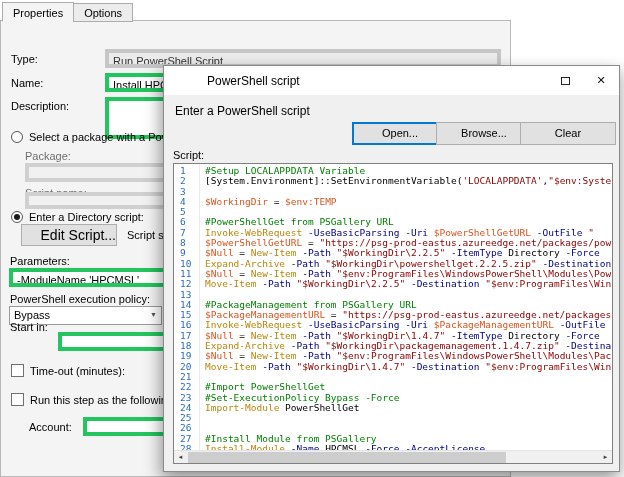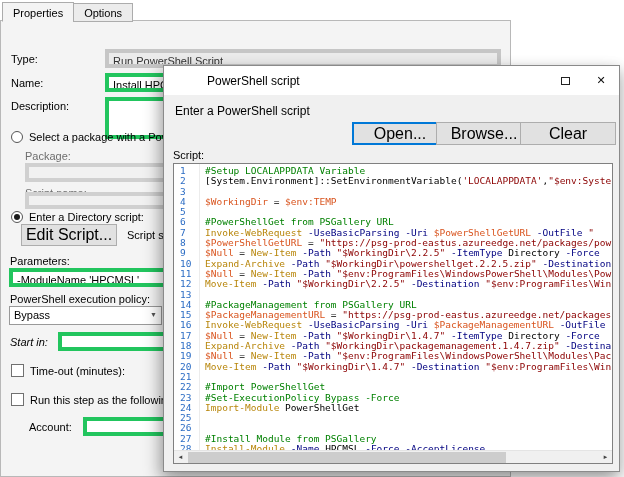--- a/index.html
+++ b/index.html
@@ -17,55 +17,55 @@
   .lbl.dis { color:#6E6E6E; }
   .fld { position:absolute; background:#fff; border:4px solid #22c55e; padding:2px 4px; white-space:nowrap; overflow:hidden; height:19px; font-size:11px; }
   .fld.dis { background:#EBEBEB; border-color:#C6C6C6; color:#333; }
   .fld.disempty { background:#F1F1F1; border-color:#D0D0D0; }
   .ta { height:42px; }
 
   .radio { position:absolute; width:12px; height:12px; border:1px solid #555; border-radius:50%; background:#fff; }
   .radio.on::after { content:""; position:absolute; left:2px; top:2px; width:6px; height:6px; background:#1a1a1a; border-radius:50%; }
   .chk { position:absolute; width:13px; height:13px; border:1px solid #707070; background:#fff; }
 
-  .pbtn { position:absolute; background:#E1E1E1; border:1px solid #ADADAD; font-size:16px; text-align:center; }
+  .pbtn { position:absolute; background:#E1E1E1; border:1px solid #ADADAD; font-size:14px; text-align:right; }
   .editbtn { left:20px; top:203px; width:96px; height:22px; line-height:20px; }
 
   .combo { position:absolute; left:8px; top:285px; width:153px; height:19px; background:#fff; border:1px solid #999; padding:2px 4px; }
   .combo .arrow { position:absolute; right:4px; top:4px; font-size:7px; color:#555; }
 
   .clip { overflow:hidden; white-space:nowrap; }
 
   
   .lbl-type   { left:10px; top:32px; }   .fld-type   { left:104px; top:28px; width:396px; }
   .lbl-name   { left:10px; top:56px; }   .fld-name   { left:104px; top:52px; width:396px; }
   .lbl-desc   { left:10px; top:79px; }   .fld-desc   { left:104px; top:76px; width:396px; }
   .rad1       { left:10px; top:110px; }  .rad1lbl    { left:28px; top:110px; width:136px; }
   .lbl-pkg    { left:24px; top:129px; }  .fld-pkg    { left:24px; top:142px; width:432px; }
   .lbl-sname  { left:24px; top:166px; }  .fld-sname  { left:24px; top:171px; width:432px; height:17px; }
   .rad2       { left:10px; top:190px; }  .rad2lbl    { left:28px; top:190px; }
   .scriptsta  { left:126px; top:208px; width:37px; }
   .lbl-parm   { left:9px;  top:234px; }  .fld-parm   { left:8px; top:247px; width:448px; }
   .lbl-pol    { left:9px;  top:272px; }
-  .lbl-start  { left:9px;  top:315px;font-style:italic; }  .fld-start  { left:57px; top:311px; width:399px; }
+  .lbl-start  { left:9px;  top:300px; }  .fld-start  { left:57px; top:311px; width:399px; }
   .chk1       { left:10px; top:343px; }  .chk1lbl    { left:29px; top:344px; }
   .chk2       { left:10px; top:372px; }  .chk2lbl    { left:29px; top:373px; width:134px; }
   .lbl-acct   { left:28px; top:400px; }  .fld-acct   { left:82px; top:396px; width:374px; }
 
   
   .dlg { position:absolute; left:163px; top:65px; width:457px; height:407px; background:#F0F0F0;
          border:1px solid #8A8A8A; box-shadow:-5px 6px 14px rgba(0,0,0,.28), 5px 6px 14px rgba(0,0,0,.18); font-size:11px; }
   .tbar { position:absolute; left:0; top:0; right:0; height:29px; background:#fff; }
   .tbar .title { position:absolute; left:11px; top:8px; font-size:12px; color:#000;margin-left:32px; }
   .wbtn { position:absolute; top:0; width:36px; height:29px; text-align:center; line-height:29px; color:#111; }
   .wbtn.max { right:36px; } .wbtn.close { right:0; font-size:11px; }
   .maxg { display:inline-block; width:9px; height:8px; border:1px solid #222; vertical-align:middle; }
 
   .sub { position:absolute; left:11px; top:38px; font-size:12px; }
-  .btn { position:absolute; height:23px; background:#E1E1E1; border:1px solid #ADADAD; font-size:16px; text-align:center; line-height:21px; top:56px; width:96px; }
+  .btn { position:absolute; height:23px; background:#E1E1E1; border:1px solid #ADADAD; font-size:11px; text-align:center; line-height:21px; top:56px; width:96px; }
   .btn.open { left:188px; border:2px solid var(--accent,#0078D7); line-height:19px; }
   .btn.browse { left:272px; } .btn.clear { left:356px; }
   .scriptlbl { position:absolute; left:9px; top:83px; }
 
   .codearea { position:absolute; left:9px; top:97px; width:440px; height:301px; background:#fff; border:1px solid #808080; }
   .gutter { position:absolute; left:0; top:0; width:26px; height:calc(100% - 13px); background:#fff; border-right:1px solid #ECECEC; padding-top:2px; overflow:hidden; }
   .codelines { position:absolute; left:27px; top:0; right:0; height:calc(100% - 13px); padding:2px 0 0 4px; overflow:hidden; }
   .ln, .cl { height:10.3px; line-height:10.3px; font-size:9.5px; font-family:"DejaVu Sans Mono",monospace; }
   .ln { color:var(--ln,#2B6CC4); padding-left:6px; }
   .cl { white-space:pre; color:var(--tx,#000); }

